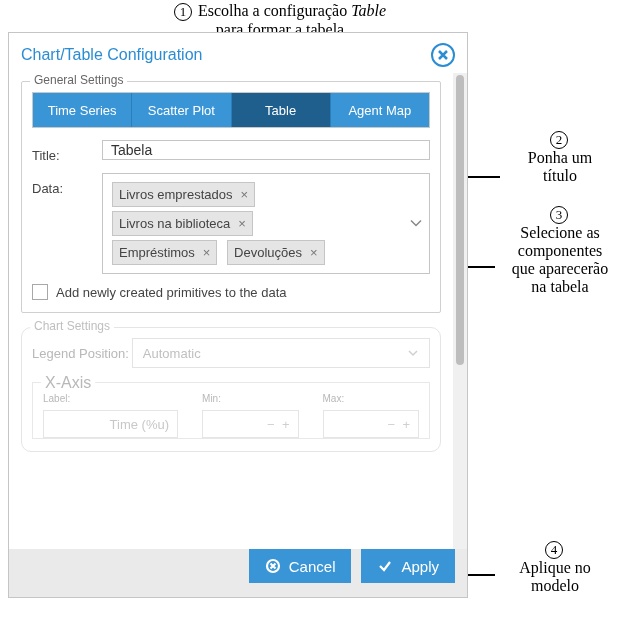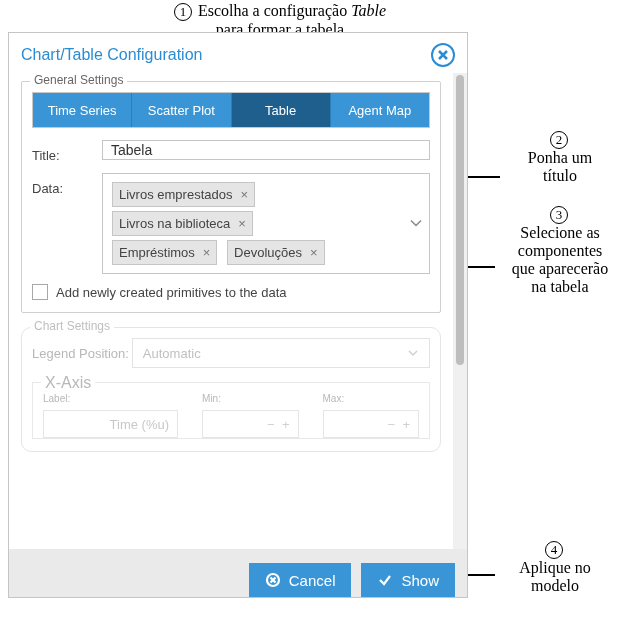--- a/index.html
+++ b/index.html
@@ -174,21 +174,21 @@
   .axis-box{
     border:1px solid #e8e8e8;padding:10px 10px 0 10px;margin-top:14px;position:relative;
   }
   .axis-legend{position:absolute;top:-9px;left:8px;background:#fff;padding:0 4px;font-size:16px;}
   .axis-row{display:flex;gap:24px;}
   .axis-col .lbl{font-size:10px;margin-bottom:6px;display:block;}
   .axis-in{border:1px solid #e5e5e5;height:28px;padding:0 8px;color:#c8c8c8;display:flex;align-items:center;justify-content:flex-end;}
   .spin{display:flex;gap:6px;color:#d0d0d0;}
   .footer{
     height:48px;background:#eaeaea;
-    display:flex;justify-content:flex-end;align-items:flex-end;
+    display:flex;justify-content:flex-end;align-items:flex-start;
     padding:0 12px;gap:10px;
   }
   .btn{
     height:34px;padding:0 16px;
     background:#3a95d6;color:#fff;
     display:flex;align-items:center;gap:8px;
     font-size:15px;border:none;cursor:pointer;
   }
   .btn svg{width:16px;height:16px;stroke:#fff;fill:none;stroke-width:2.2;}
   .arrow{position:absolute;}
@@ -363,16 +363,16 @@
       <svg viewBox="0 0 16 16">
           <circle cx="8" cy="8" r="6"></circle>
           <path d="M5.5 5.5 L10.5 10.5 M10.5 5.5 L5.5 10.5"></path>
         </svg>
       <span>Cancel</span>
     </button>
     <button class="btn">
       <svg viewBox="0 0 16 16">
           <path d="M3 8 L7 12 L13 4"></path>
         </svg>
-      <span>Show</span>
+      <span>Apply</span>
     </button>
   </div>
 </div>
 
 </body></html>

